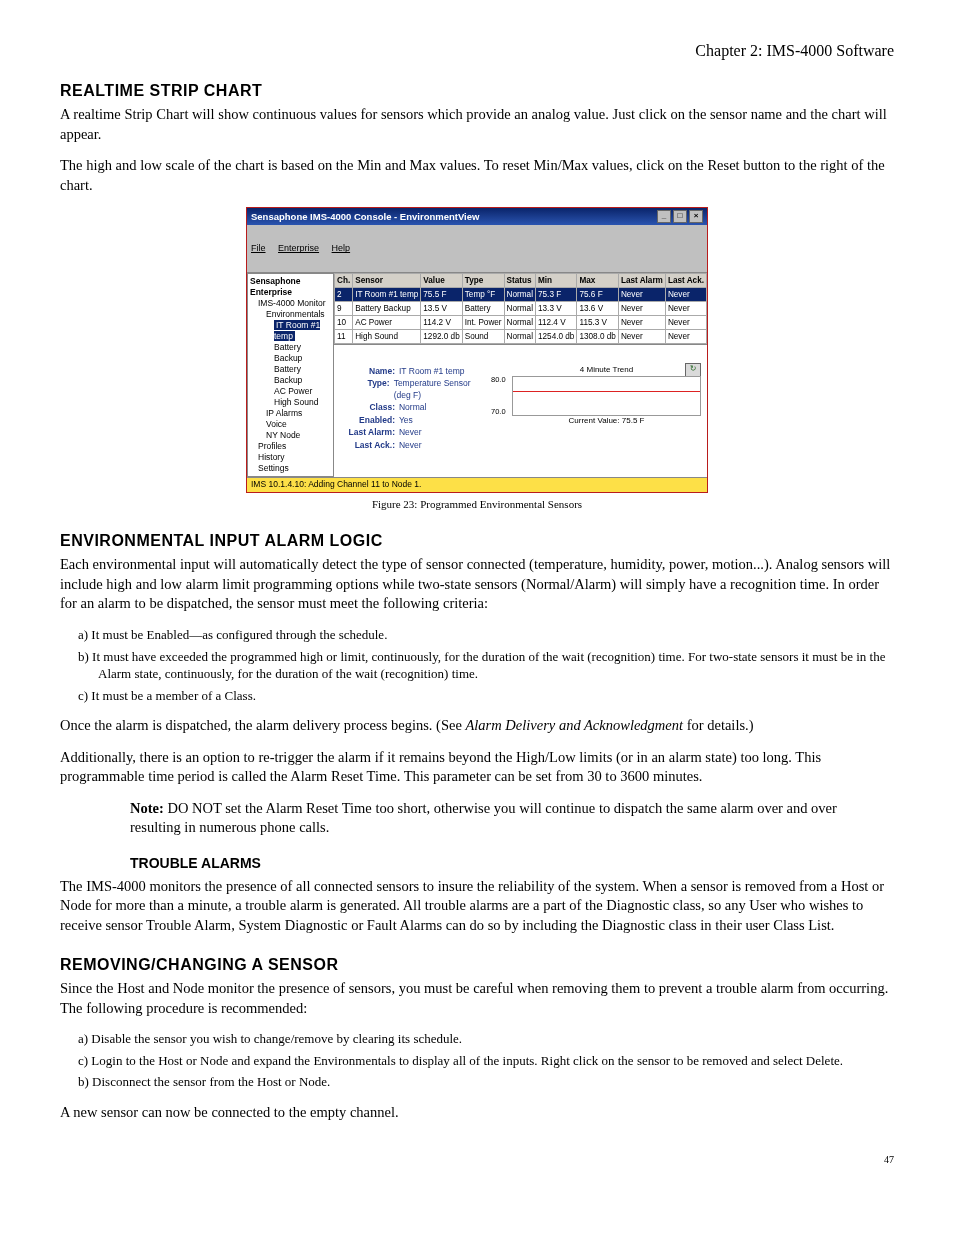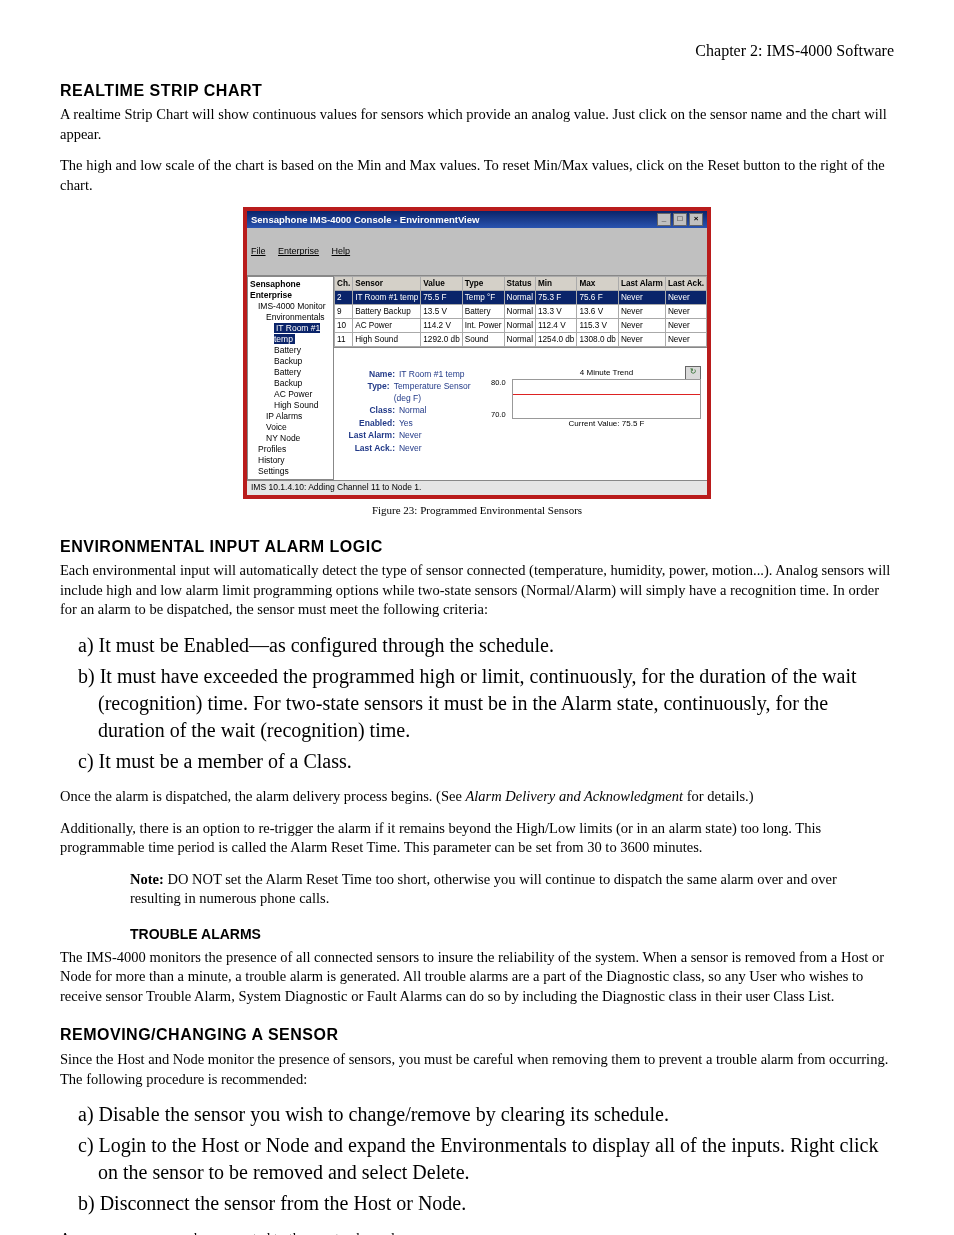--- a/index.html
+++ b/index.html
@@ -30,21 +30,21 @@
     font-size: 14px;
     text-transform: uppercase;
     margin: 16px 0 4px 70px;
   }
   p.body {
     font-size: 14.5px;
     margin: 4px 0 12px 0;
   }
   .indent-list {
     margin: 6px 0 12px 18px;
-    font-size: 20px;
+    font-size: 13px;
   }
   .indent-list .li {
     margin: 4px 0;
     padding-left: 20px;
     text-indent: -20px;
   }
   .note-block {
     margin: 8px 4px 10px 70px;
     font-size: 14.5px;
   }
@@ -60,21 +60,21 @@
   }
   .page-num {
     text-align: right;
     font-size: 10px;
     margin-top: 30px;
   }
 
   
   .win {
     width: 460px;
-    border: 4px solid #b91c1c;
+    border: 1px solid #b91c1c;
     background: #b8b8b8;
     font-family: Tahoma, Arial, sans-serif;
     font-size: 9px;
     color: #000;
   }
   .win-title {
     background: linear-gradient(#0a246a,#2a54b0);
     color: #fff;
     padding: 2px 4px;
     display:flex;
@@ -143,21 +143,21 @@
   .trend-title { text-align:center;font-size:8px; }
   .trend-box { border:1px solid #999;height:38px;position:relative;background:#fff; }
   .trend-line { position:absolute;left:0;right:0;top:14px;border-top:1px solid #d22; }
   .trend-caption { text-align:center;font-size:8px; }
   .reset-btn {
     position:absolute;right:0;top:-2px;
     width:14px;height:12px;border:1px solid #666;background:#dadada;
     font-size:8px;text-align:center;line-height:10px;color:#2a6a2a;
   }
   .status-bar {
-    background:#e5e5e5;border-top:1px solid #888;padding:1px 4px;font-size:8.5px;
+    background:#fde047;border-top:1px solid #888;padding:1px 4px;font-size:8.5px;
   }
   .axis-lbl { position:absolute;left:-22px;font-size:7.5px; }
 </style>
 </head>
 <body>
 
 <div class="chapter-header">Chapter 2: IMS-4000 Software</div>
 
 <h2 class="section-title">REALTIME STRIP CHART</h2>
 <p class="body">A realtime Strip Chart will show continuous values for sensors which provide an analog value. Just click on the sensor name and the chart will appear.</p>

